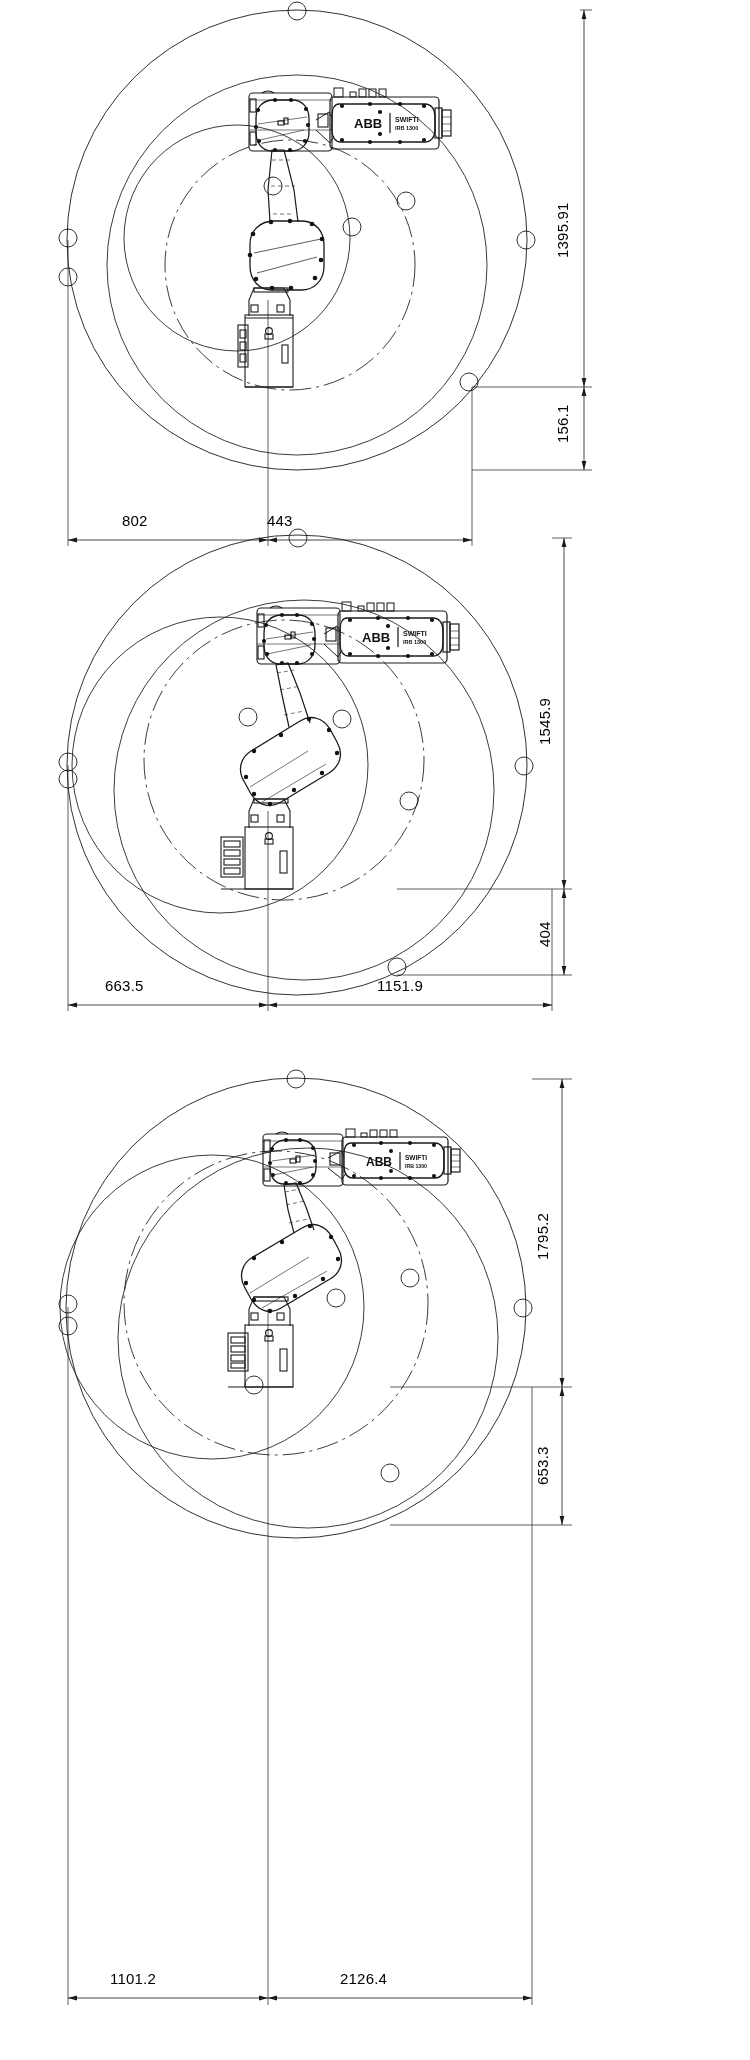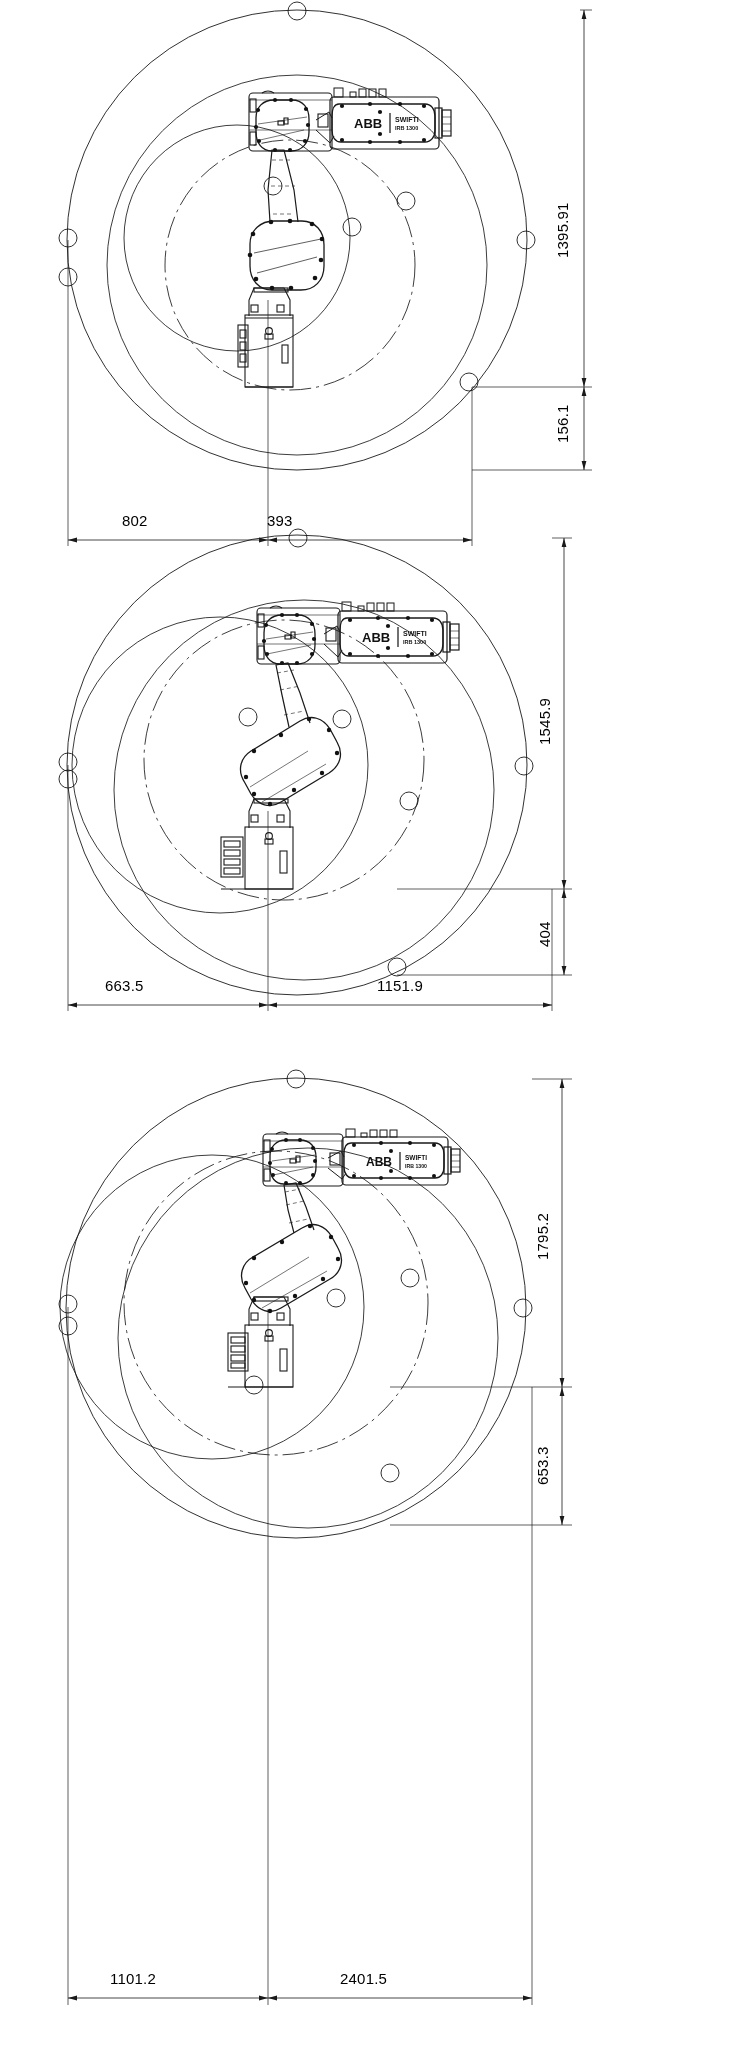--- a/index.html
+++ b/index.html
@@ -234,21 +234,21 @@
         <line x1="440" y1="387" x2="440" y2="546" stroke-width="0.7"></line>
 
         <line x1="36" y1="540" x2="236" y2="540" stroke-width="0.8" marker-start="url(#ah-r)" marker-end="url(#ah-l)"></line>
         <line x1="236" y1="540" x2="440" y2="540" stroke-width="0.8" marker-start="url(#ah-r)" marker-end="url(#ah-l)"></line>
       </g>
     </svg>
 
     <span class="dimlabel vert" style="left:554px;top:258px;">1395.91</span>
     <span class="dimlabel vert" style="left:554px;top:443px;">156.1</span>
     <span class="dimlabel" style="left:122px;top:512px;">802</span>
-    <span class="dimlabel" style="left:267px;top:512px;">393</span>
+    <span class="dimlabel" style="left:267px;top:512px;">443</span>
   </div>
 
   <div class="panel" style="top:515px;height:560px;">
     <svg width="750" height="560" viewBox="0 0 750 560">
       <g fill="none" stroke="#1a1a1a" stroke-width="0.9">
         <circle cx="265" cy="250" r="230"></circle>
       </g>
       <g fill="none" stroke="#1a1a1a" stroke-width="0.85">
         <circle cx="272" cy="275" r="190"></circle>
       </g>
@@ -591,16 +591,16 @@
         <line x1="236" y1="254" x2="236" y2="950" stroke-width="0.7"></line>
         <line x1="500" y1="332" x2="500" y2="950" stroke-width="0.7"></line>
         <line x1="36" y1="943" x2="236" y2="943" stroke-width="0.8" marker-start="url(#ah-r)" marker-end="url(#ah-l)"></line>
         <line x1="236" y1="943" x2="500" y2="943" stroke-width="0.8" marker-start="url(#ah-r)" marker-end="url(#ah-l)"></line>
       </g>
     </svg>
 
     <span class="dimlabel vert" style="left:534px;top:205px;">1795.2</span>
     <span class="dimlabel vert" style="left:534px;top:430px;">653.3</span>
     <span class="dimlabel" style="left:110px;top:915px;">1101.2</span>
-    <span class="dimlabel" style="left:340px;top:915px;">2401.5</span>
+    <span class="dimlabel" style="left:340px;top:915px;">2126.4</span>
   </div>
 
 </div>
 
 </body></html>

